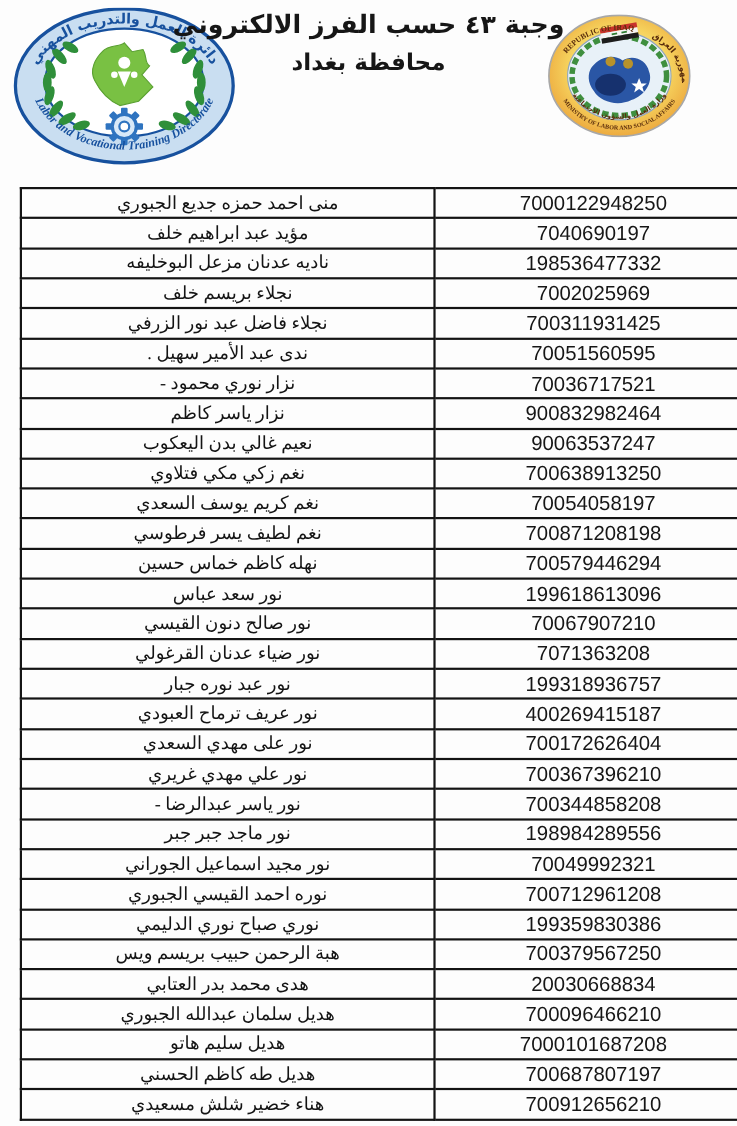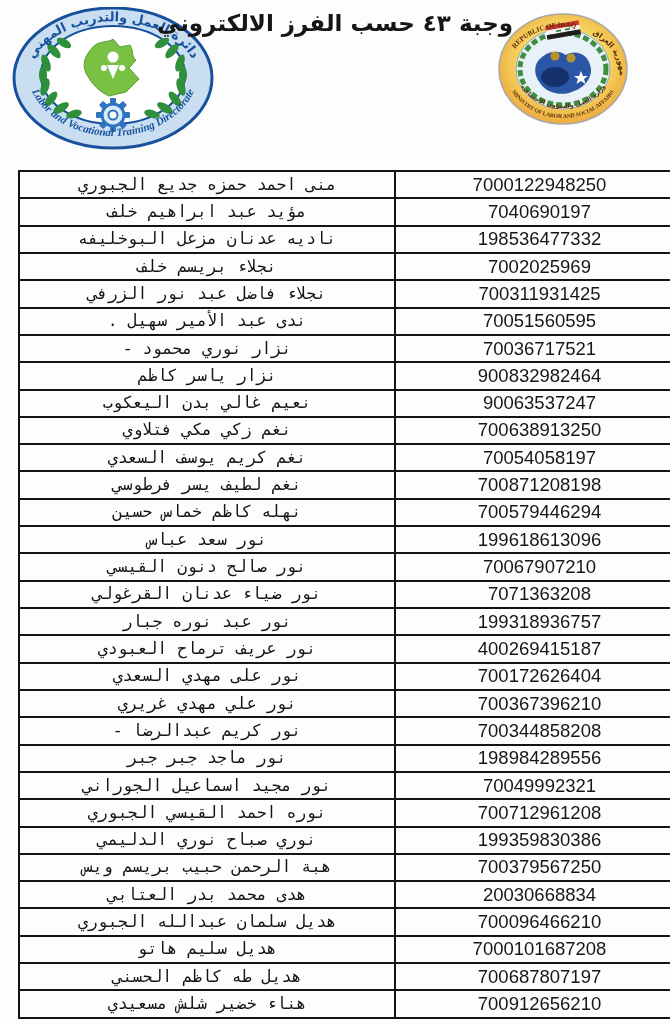--- a/index.html
+++ b/index.html
@@ -23,21 +23,21 @@
     border-collapse:collapse; table-layout:fixed;
   }
   table.roster td {
     border:2px solid #141414; padding:0 6px;
     text-align:center; vertical-align:middle;
     overflow:hidden; white-space:nowrap;
   }
   td.name-cell {
     width:362px; direction:rtl;
     font-size:16.5px; color:#141414;
-    font-family:Liberation Mono, monospace;
+    font-family:Liberation Serif, serif;
   }
   td.number-cell {
     width:275px;
     font-size:18.5px; color:#161616;
     font-family:"Liberation Sans", sans-serif;
   }
 </style>
 </head>
 <body>
 
@@ -85,20 +85,21 @@
       <text font-size="13" font-weight="bold" fill="#17519e" font-family="DejaVu Sans, sans-serif">
         <textPath href="#llTop" startOffset="50%" text-anchor="middle">دائرة العمل والتدريب المهني</textPath>
       </text>
       <text font-size="11" font-style="italic" font-weight="bold" fill="#17519e" font-family="Liberation Serif, serif">
         <textPath href="#llBot" startOffset="50%" text-anchor="middle">Labor and Vocational Training Directorate</textPath>
       </text>
     </svg>
 
     <div class="title-block">
       <div class="title-line1">وجبة ٤٣ حسب الفرز الالكتروني</div>
+      <div class="title-line2">محافظة بغداد</div>
     </div>
 
     <svg class="logo-right" width="132" height="112" viewBox="0 0 132 112">
       <defs>
         <radialGradient id="rg" cx="50%" cy="45%" r="65%">
           <stop offset="0%" stop-color="#fdf6c9"></stop>
           <stop offset="55%" stop-color="#f6d35e"></stop>
           <stop offset="100%" stop-color="#e8952f"></stop>
         </radialGradient>
         <path id="rlTop" d="M 9,62 A 57,48 0 0 1 123,62"></path>
@@ -211,21 +212,21 @@
         </tr>
         <tr>
           <td class="name-cell" dir="rtl">نور على مهدي السعدي</td>
           <td class="number-cell">700172626404</td>
         </tr>
         <tr>
           <td class="name-cell" dir="rtl">نور علي مهدي غريري</td>
           <td class="number-cell">700367396210</td>
         </tr>
         <tr>
-          <td class="name-cell" dir="rtl">نور كريم عبدالرضا -</td>
+          <td class="name-cell" dir="rtl">نور ياسر عبدالرضا -</td>
           <td class="number-cell">700344858208</td>
         </tr>
         <tr>
           <td class="name-cell" dir="rtl">نور ماجد جبر جبر</td>
           <td class="number-cell">198984289556</td>
         </tr>
         <tr>
           <td class="name-cell" dir="rtl">نور مجيد اسماعيل الجوراني</td>
           <td class="number-cell">70049992321</td>
         </tr>

